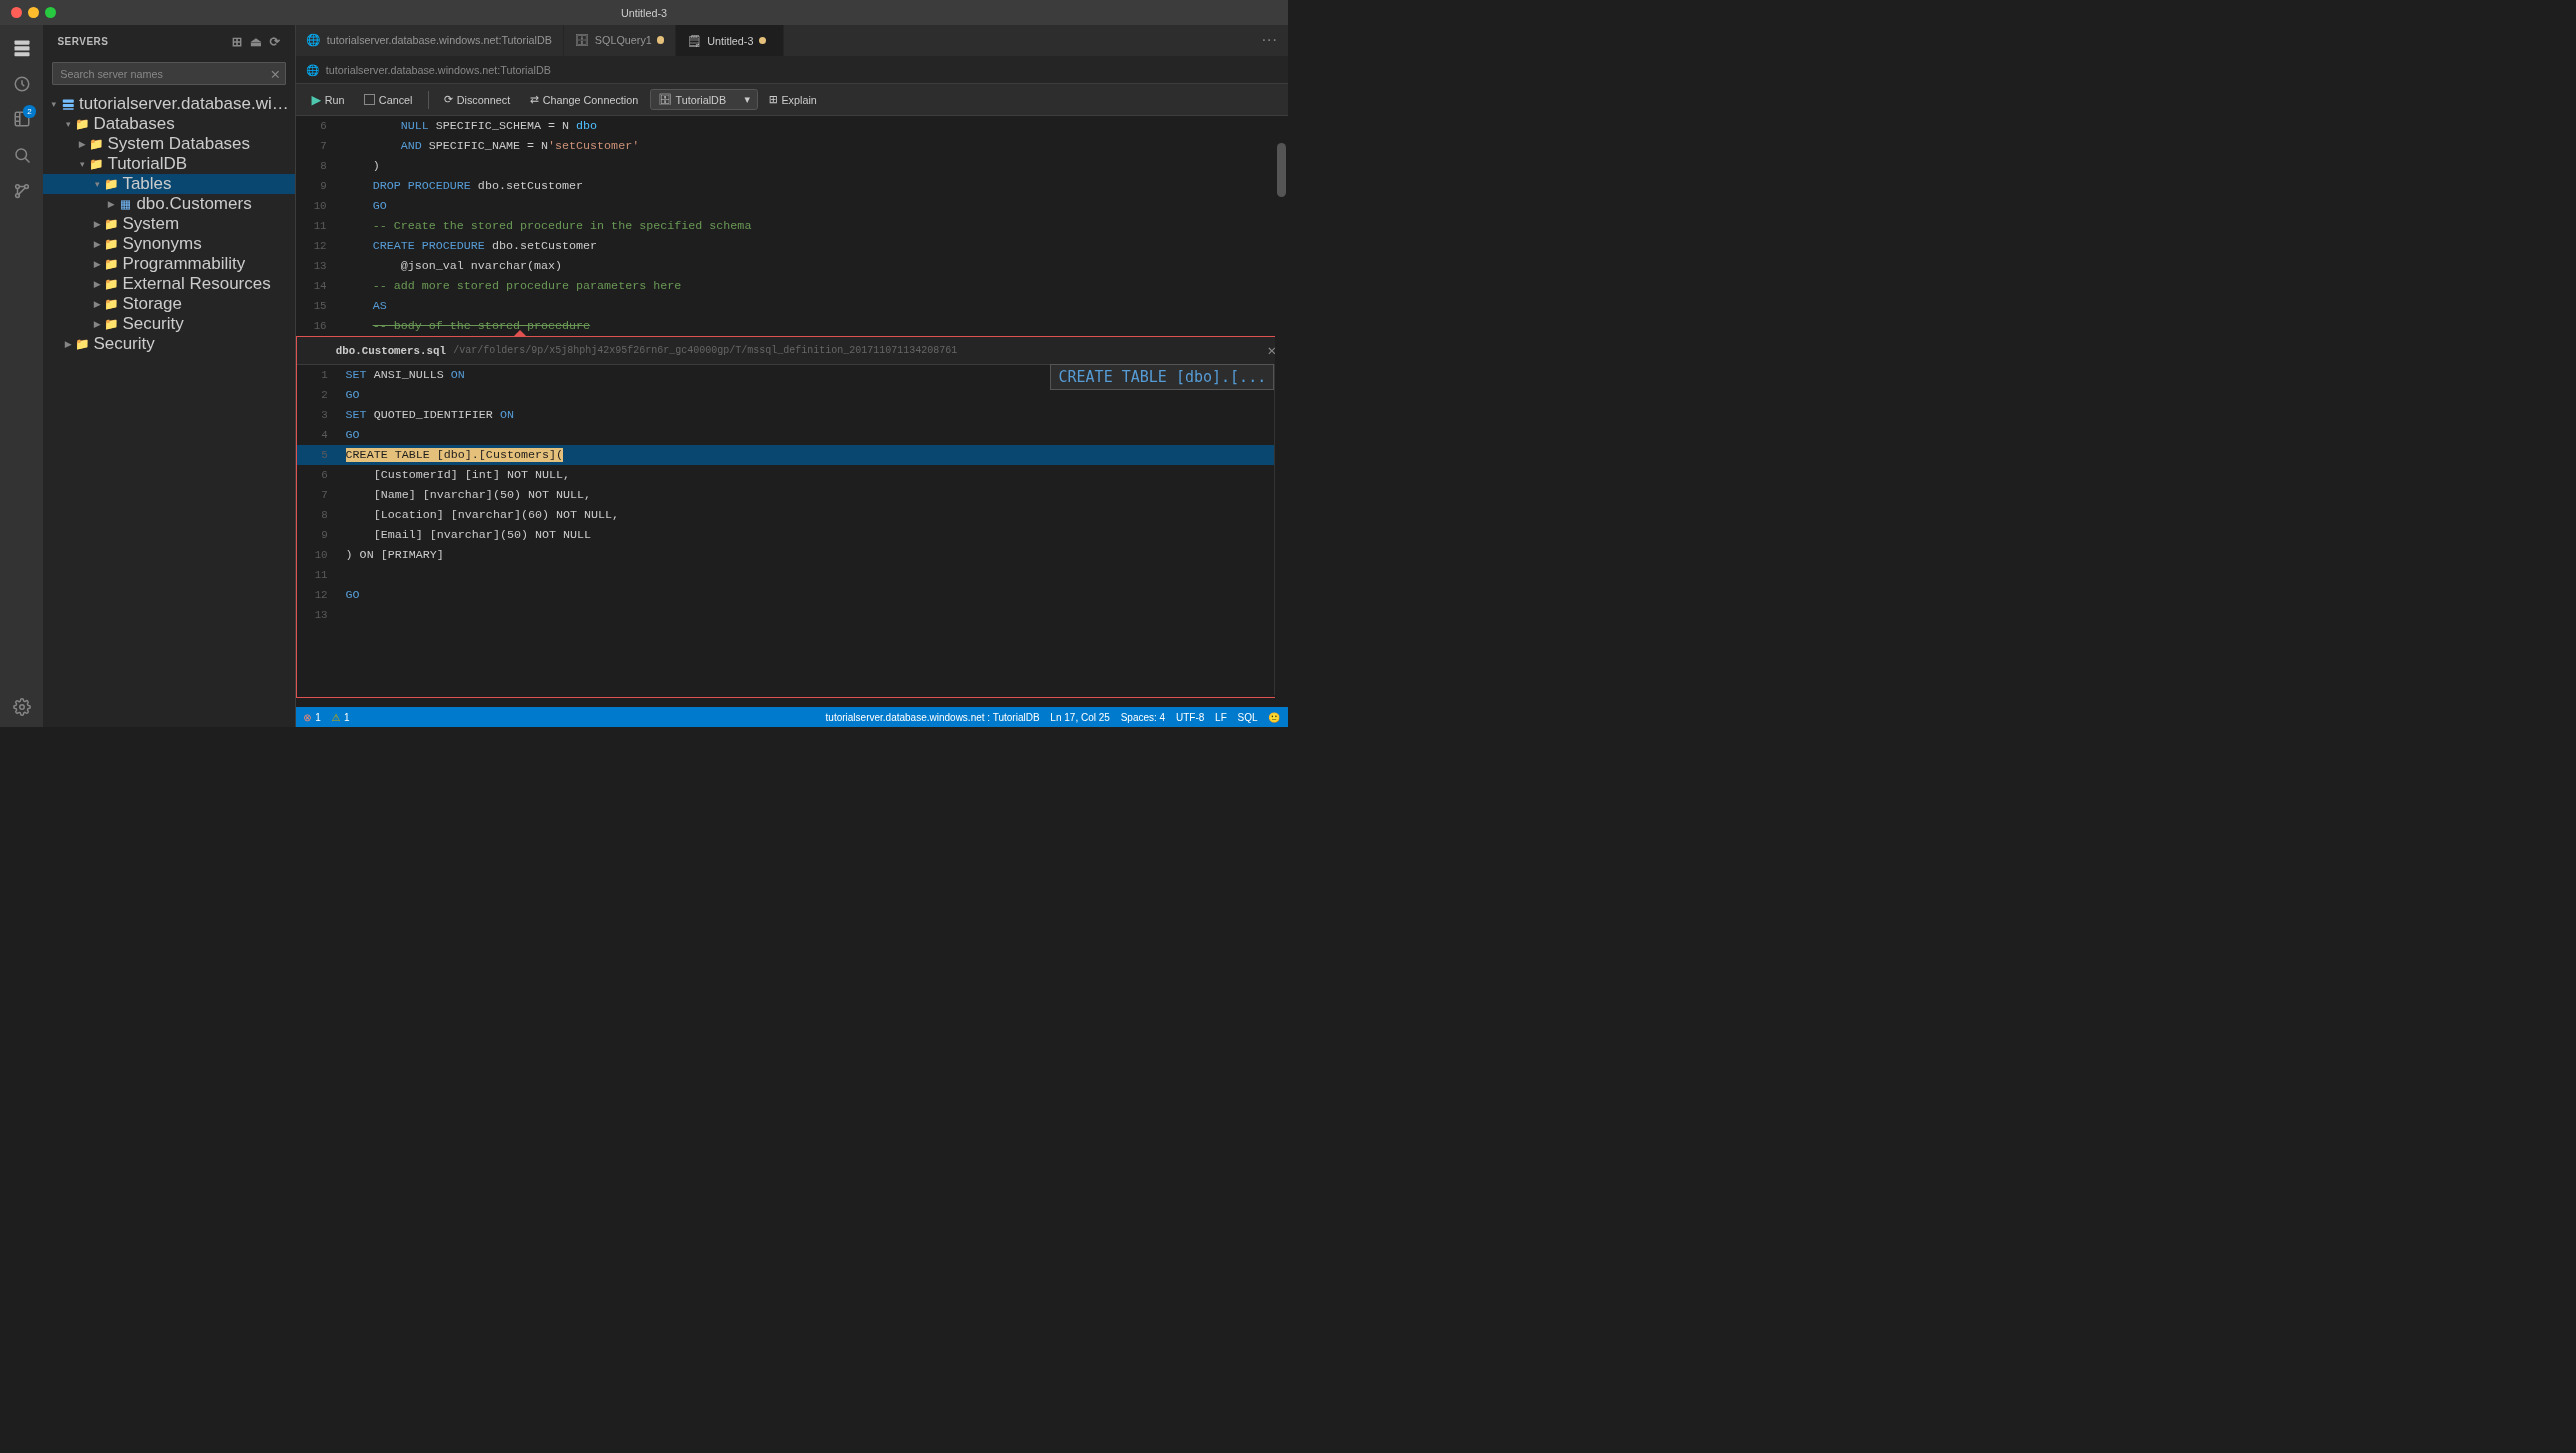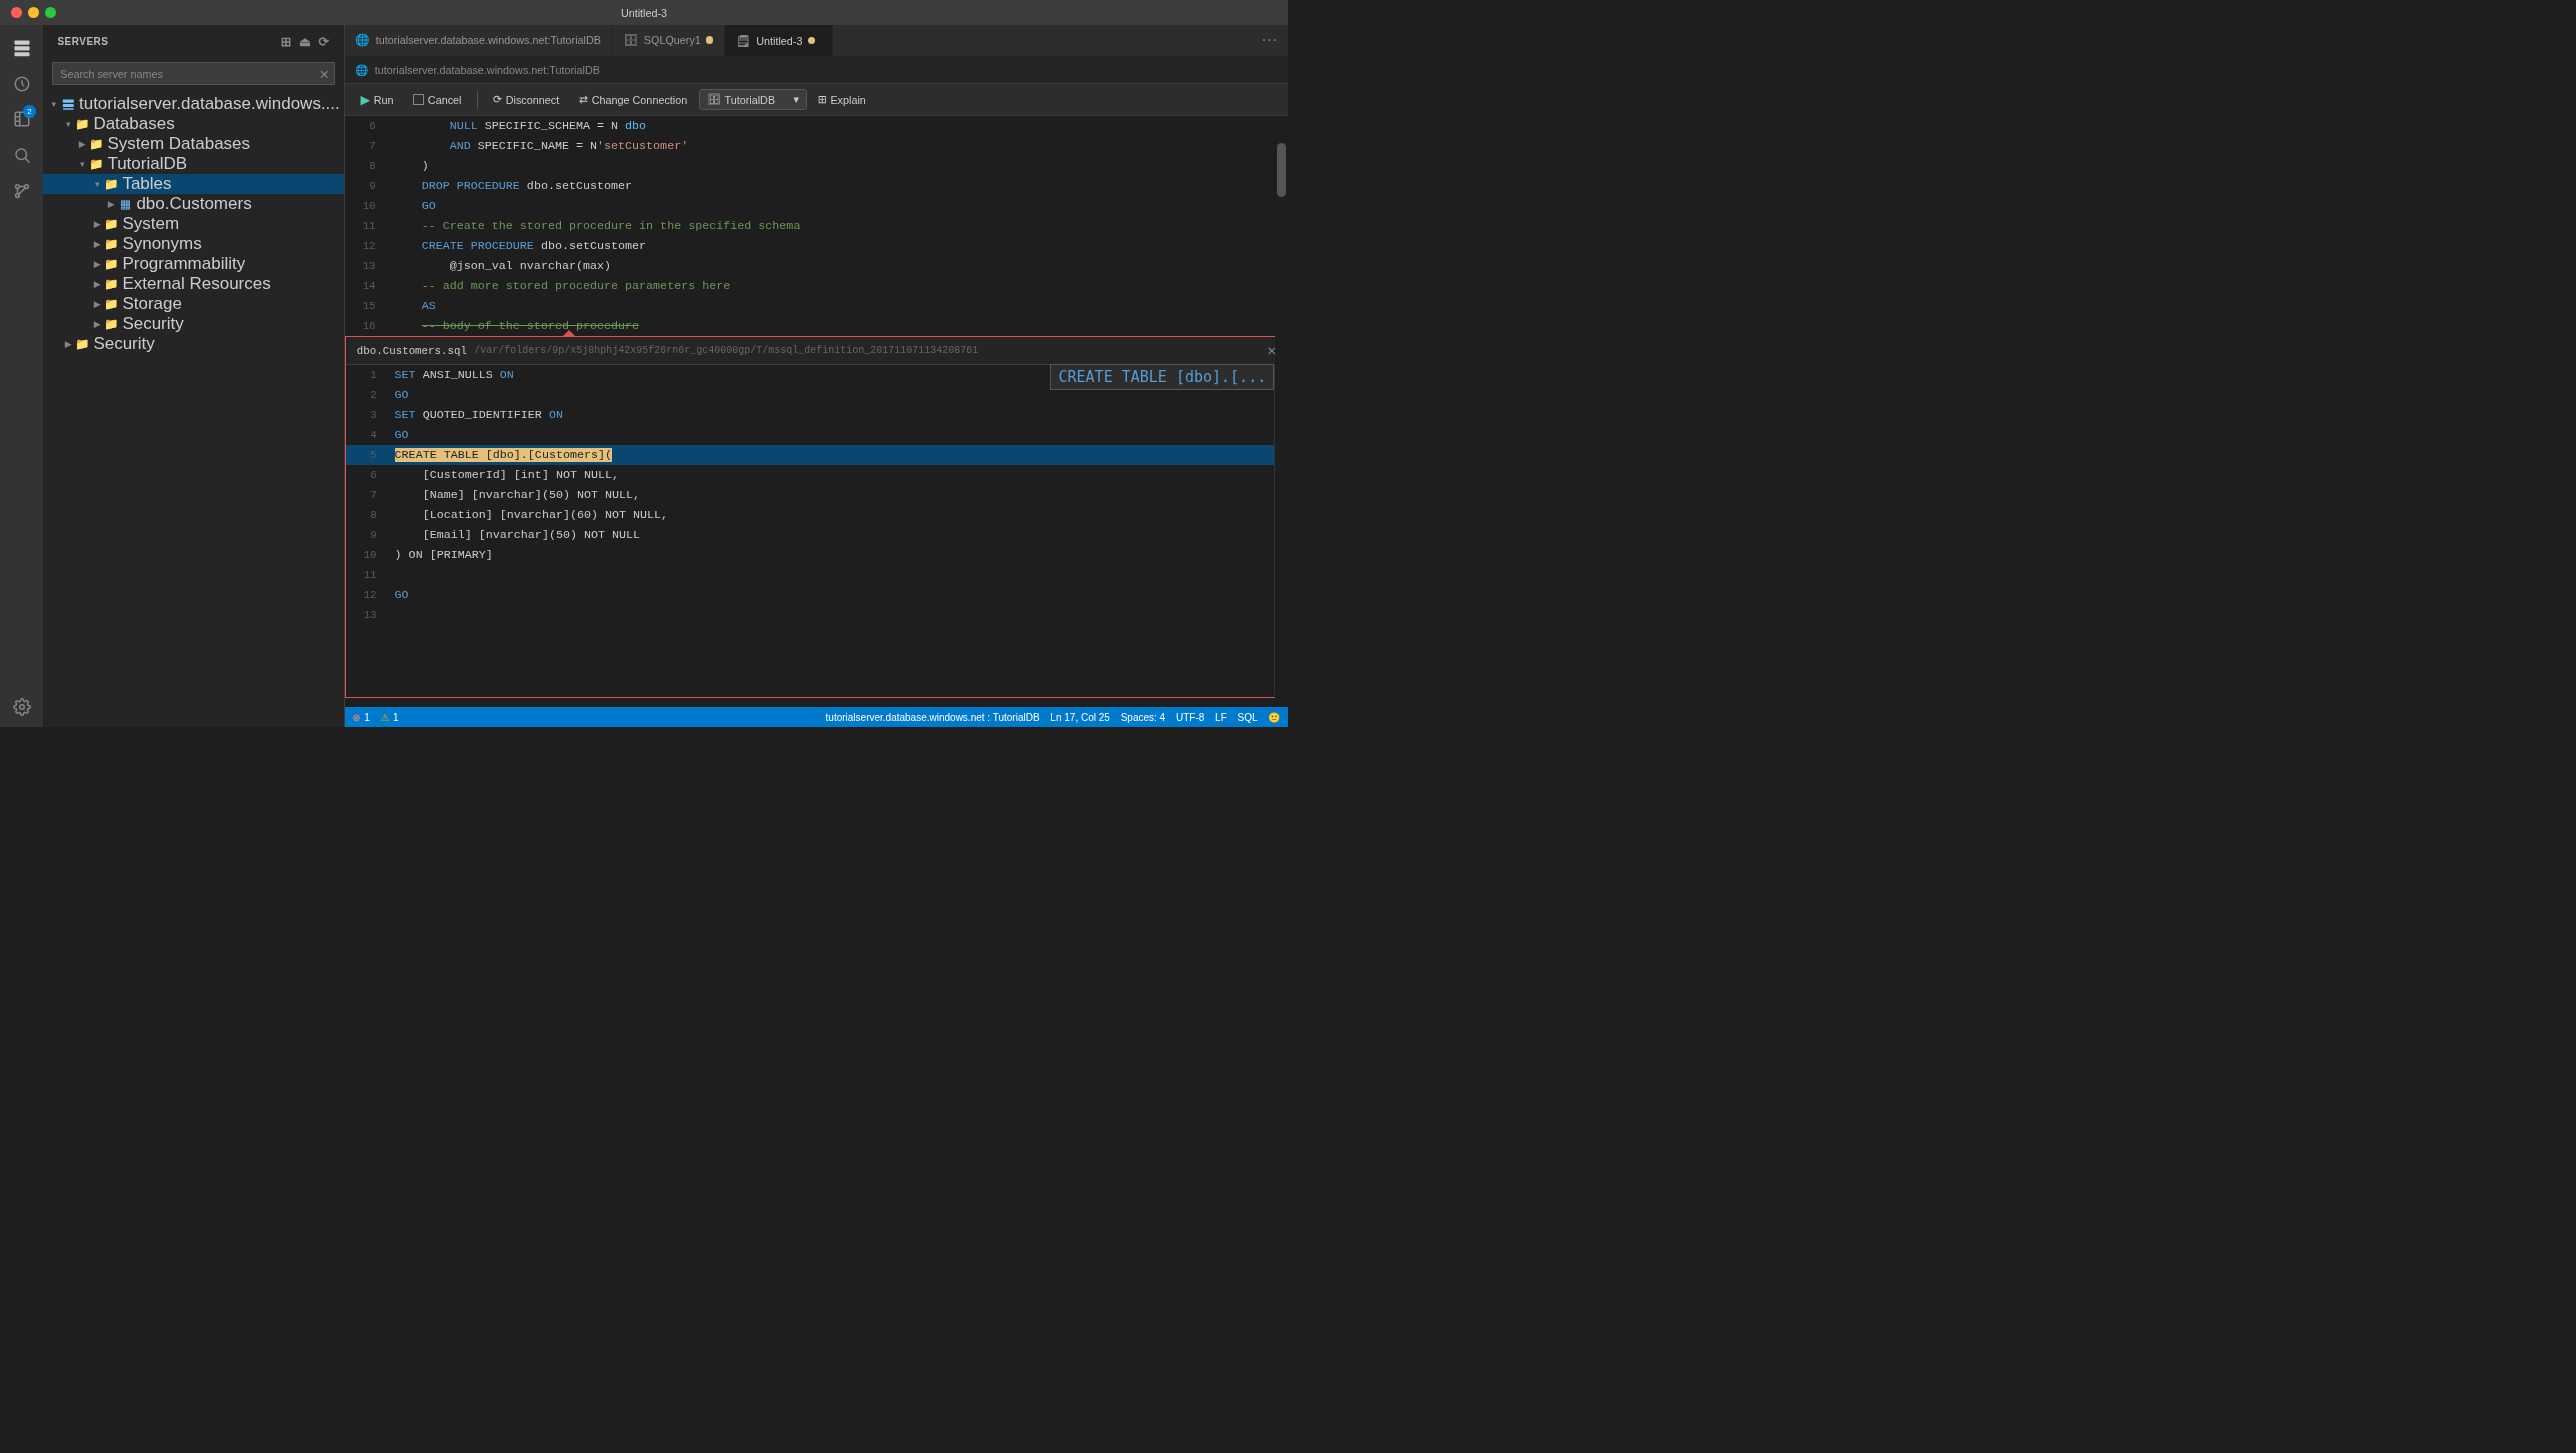--- a/index.html
+++ b/index.html
@@ -87,21 +87,21 @@
       align-items: center;
       justify-content: center;
     }
     .activity-bottom {
       margin-top: auto;
       padding-bottom: 7.2px;
     }
 
     
     .sidebar {
-      width: 302px;
+      width: 253px;
       background: #252526;
       display: flex;
       flex-direction: column;
       flex-shrink: 0;
       border-right: 0.9px solid #3c3c3c;
     }
     .sidebar-header {
       padding: 7.2px 14.4px;
       font-size: 10px;
       font-weight: 600;
@@ -355,21 +355,21 @@
     .peek-header {
       background: #252526;
       display: flex;
       align-items: center;
       padding: 3.6px 10.8px;
       font-size: 10.8px;
       color: #cccccc;
       border-bottom: 0.9px solid #3c3c3c;
       gap: 7.2px;
     }
-    .peek-filename { color: #cccccc; font-weight: 400; }
+    .peek-filename { color: #cccccc; font-weight: 700; margin-left: 28px; }
     .peek-path { color: #666; font-size: 10px; overflow: hidden; text-overflow: ellipsis; }
     .peek-close {
       margin-left: auto;
       color: #888;
       cursor: pointer;
       font-size: 14.4px;
     }
     .peek-code {
       font-family: 'Menlo', 'Monaco', 'Courier New', monospace;
       font-size: 11.7px;

